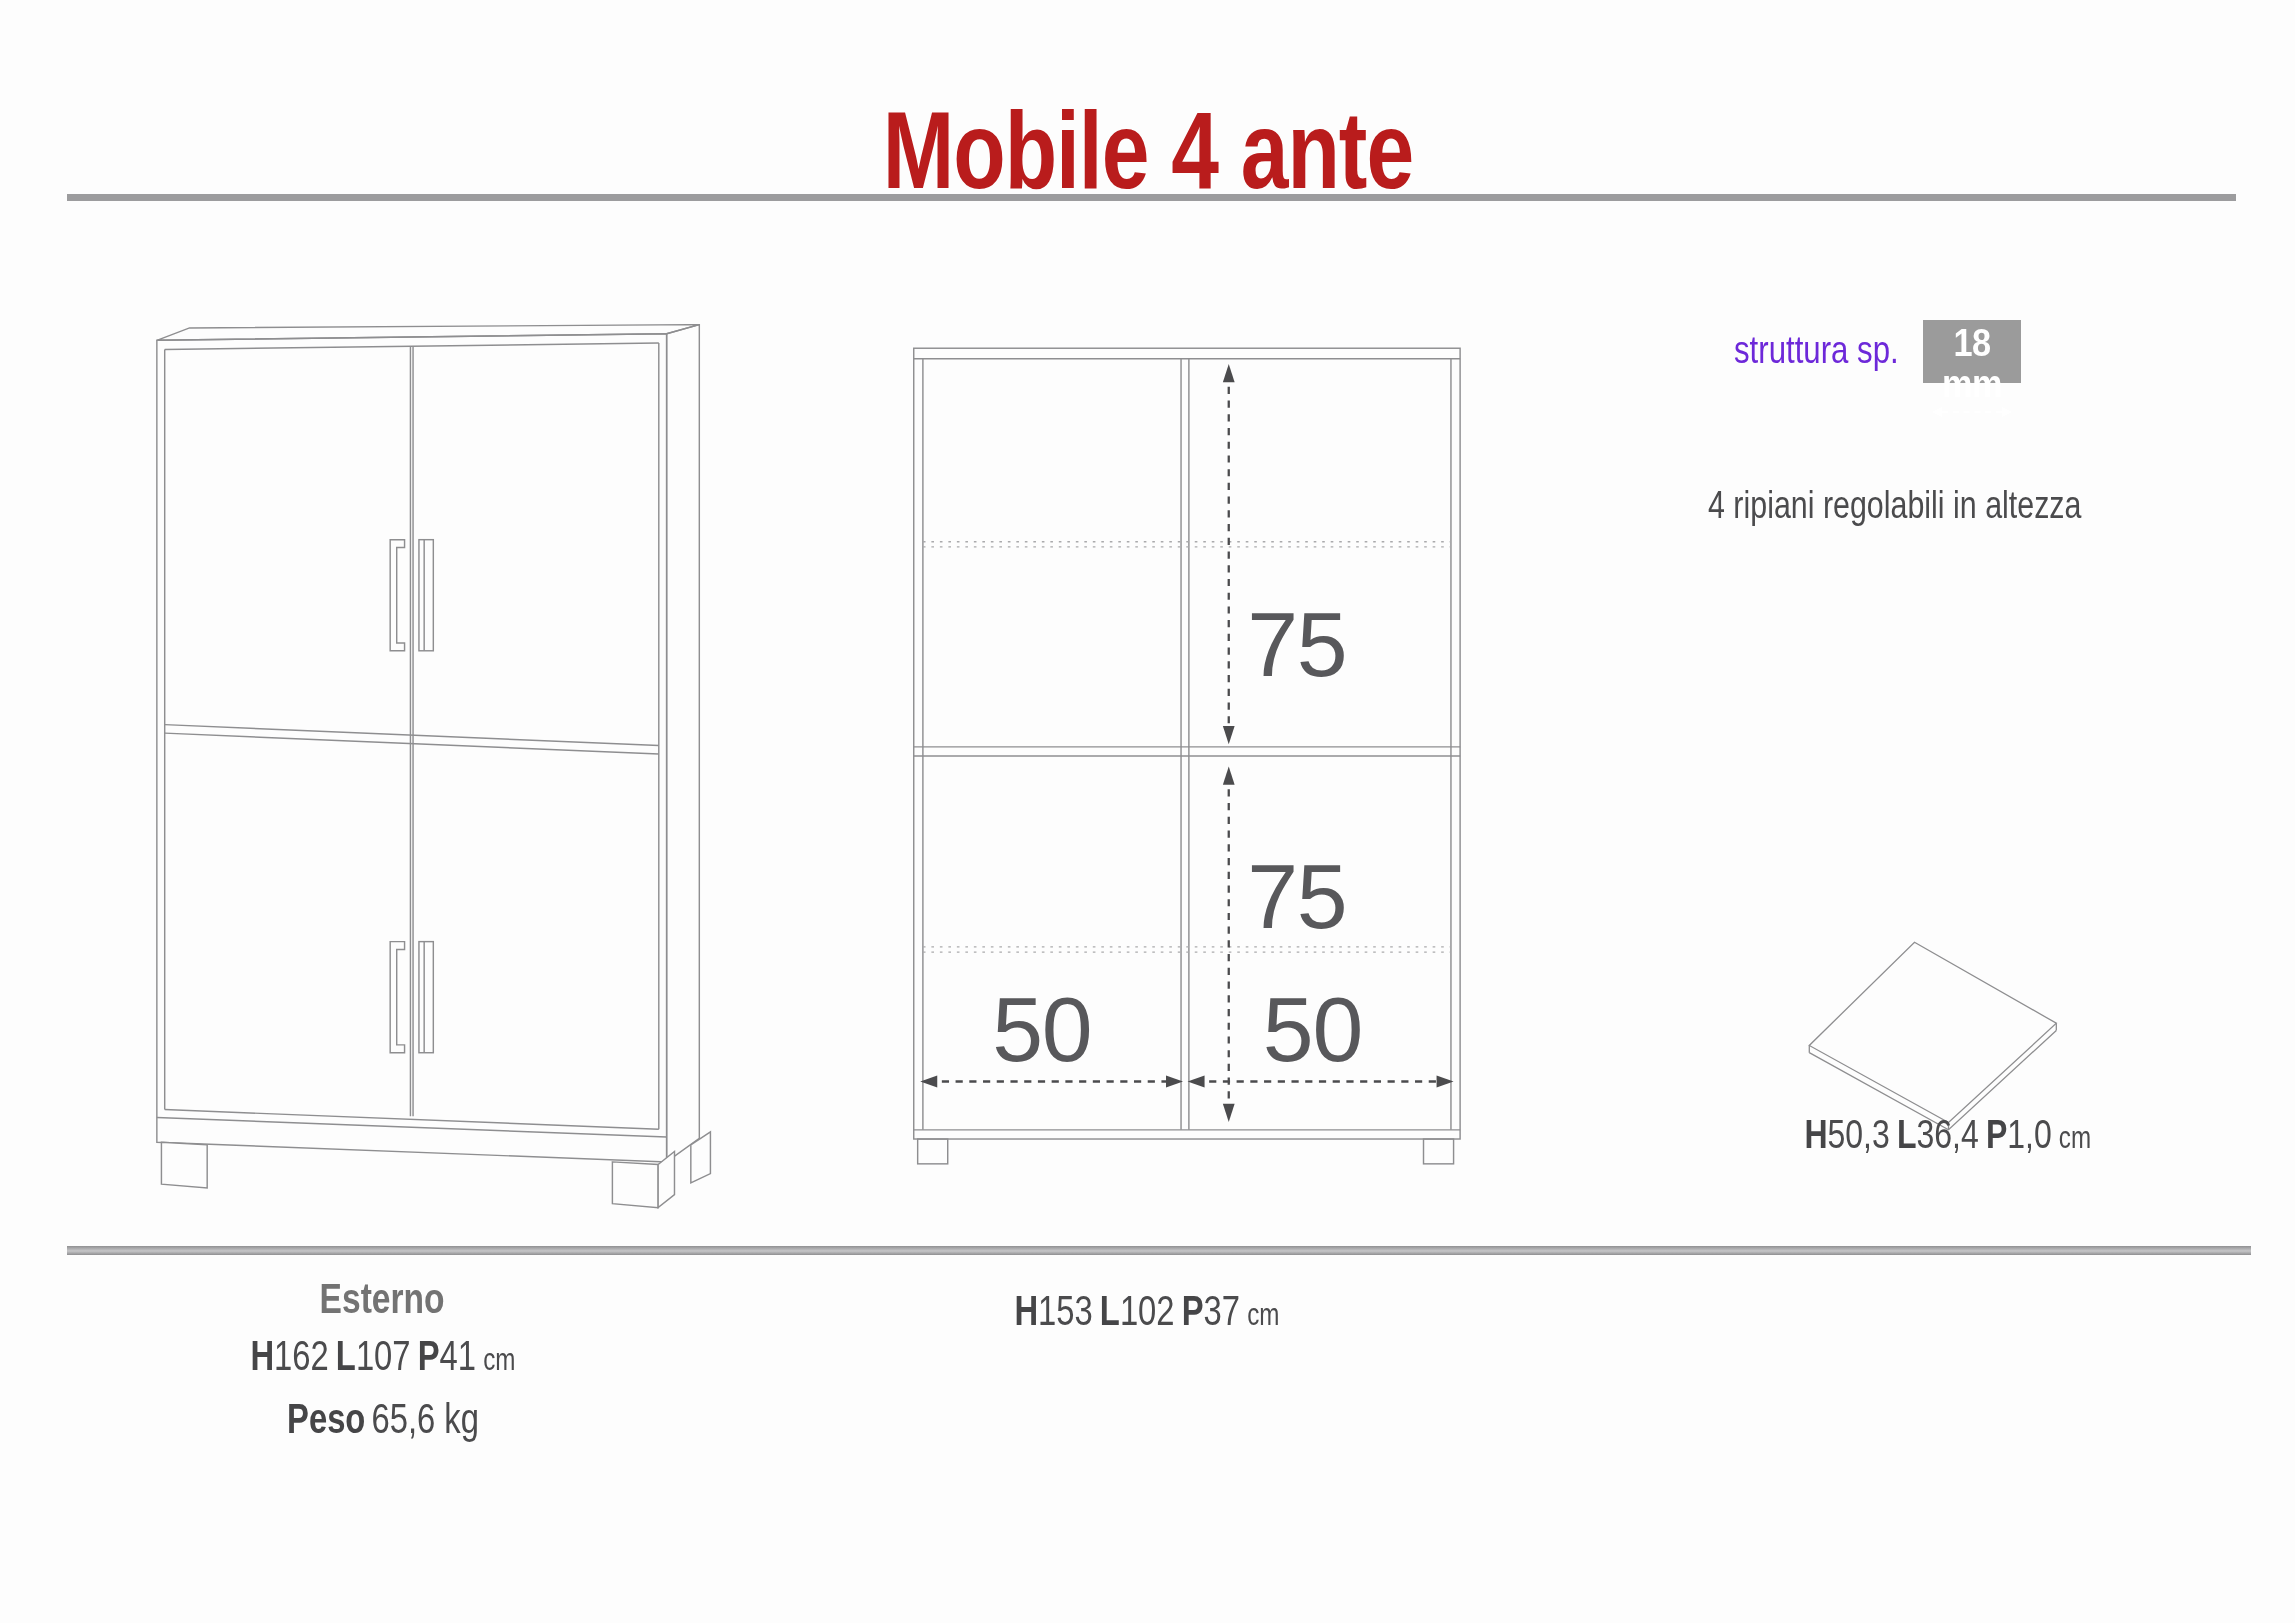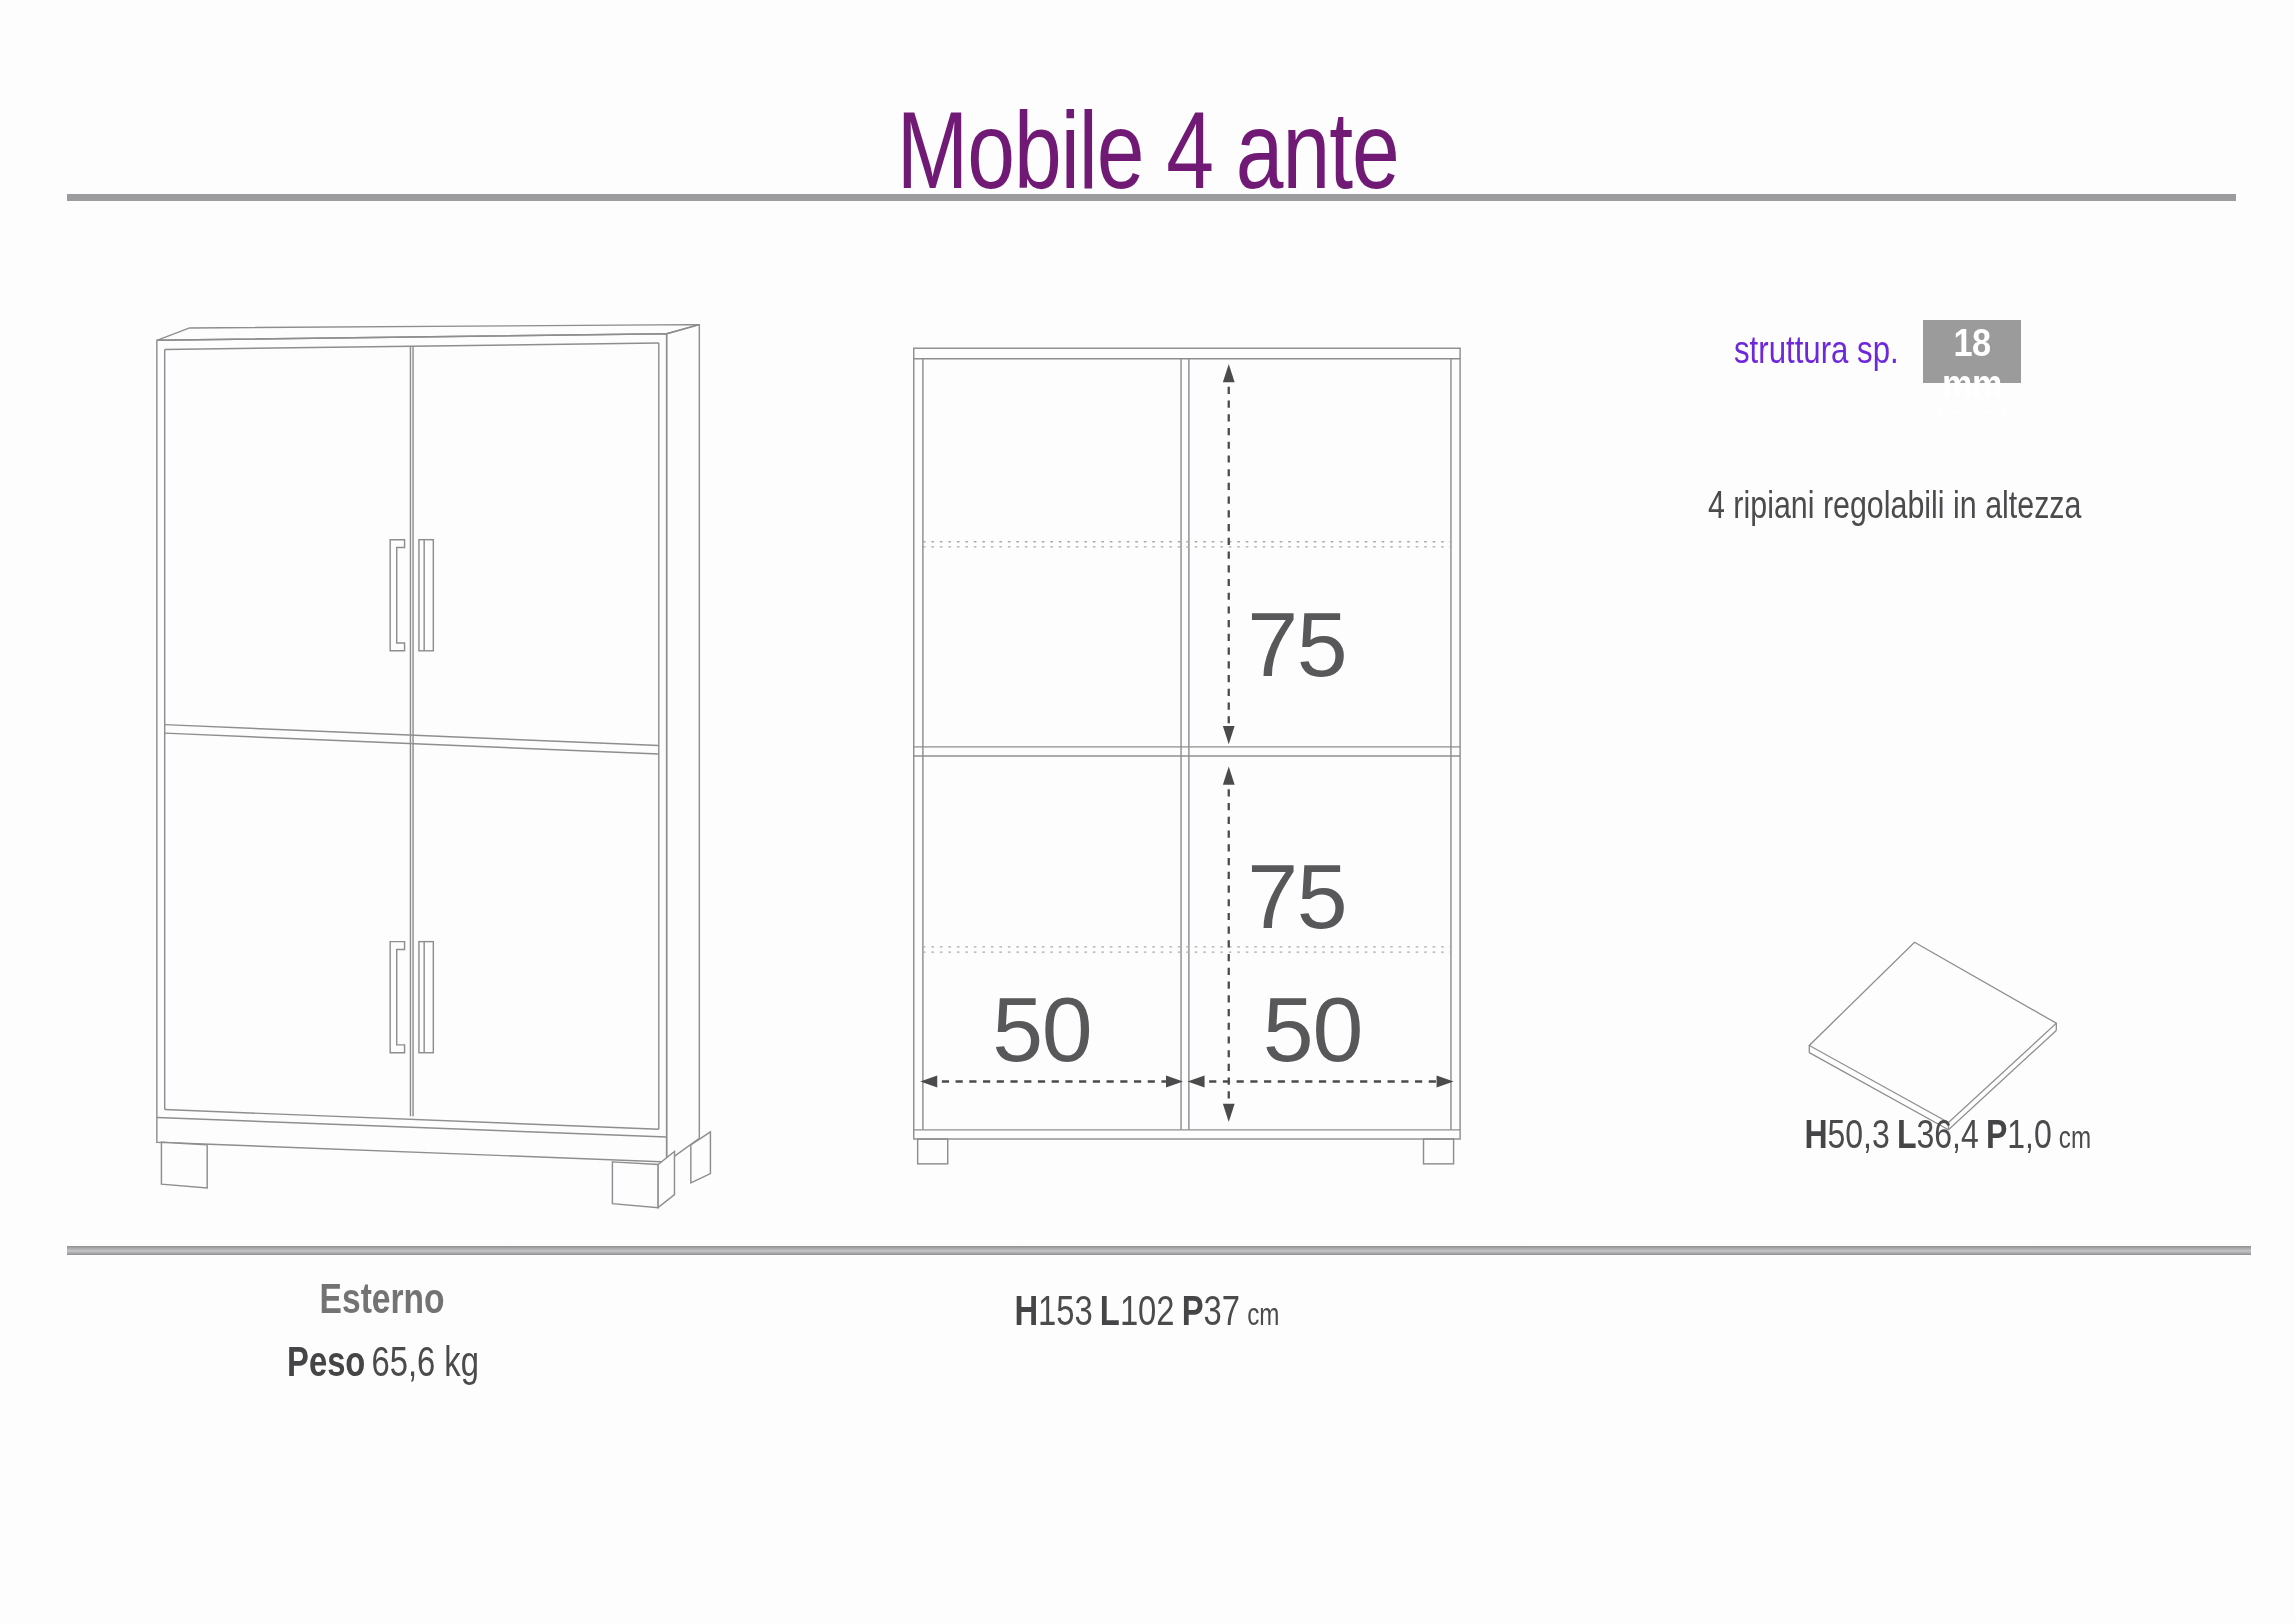--- a/index.html
+++ b/index.html
@@ -10,21 +10,21 @@
     font-family:"Liberation Sans", sans-serif;
     color:#505052;
     overflow:hidden;
   }
   .abs{position:absolute;}
   .cond{display:inline-block;transform:scaleX(.78);transform-origin:center;white-space:nowrap;}
   .cond-l{display:inline-block;transform:scaleX(.8);transform-origin:left center;white-space:nowrap;}
 
   .title-wrap{
     position:absolute;left:0;top:95px;width:100%;
-    text-align:center;font-size:110px;font-weight:normal;color:#701a75;
+    text-align:center;font-size:110px;font-weight:bold;color:#b91c1c;
     letter-spacing:-1.3px;line-height:1;
   }
   .rule{position:absolute;background:#9c9c9e;}
   .rule-top{left:67px;top:194px;width:2169px;height:7.2px;}
   .rule-bottom{left:67px;top:1246px;width:2184px;height:8.5px;
     background:linear-gradient(180deg,#909092,#c6c6c8 55%,#8f8f91);}
 
   
   .struttura-label{
     position:absolute;left:1734px;top:320px;height:63px;line-height:60px;
@@ -193,20 +193,25 @@
       <span class="grp"><span class="k">H</span><span class="v">50,3</span></span><span class="grp"><span class="k">L</span><span class="v">36,4</span></span><span class="grp"><span class="k">P</span><span class="v">1,0</span></span><span class="unit">cm</span>
     </span>
   </div>
 
   <div class="rule rule-bottom"></div>
 
   <div class="spec-block esterno">
     <div class="spec-title">
       <span class="cond">Esterno</span>
     </div>
+    <div class="dims-line">
+      <span class="cond">
+        <span class="grp"><span class="k">H</span><span class="v">162</span></span><span class="grp"><span class="k">L</span><span class="v">107</span></span><span class="grp"><span class="k">P</span><span class="v">41</span></span><span class="unit">cm</span>
+      </span>
+    </div>
     <div class="peso-line">
       <span class="cond">
         <span class="k">Peso</span><span class="v">65,6 kg</span>
       </span>
     </div>
   </div>
 
   <div class="spec-block interno">
     <div class="dims-line">
       <span class="cond">

